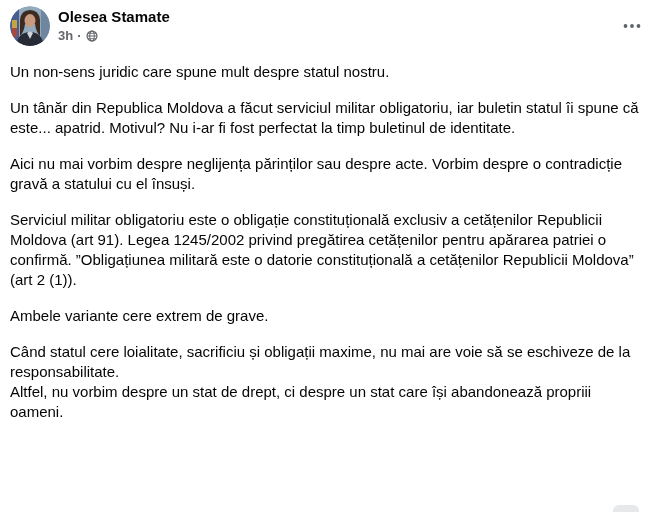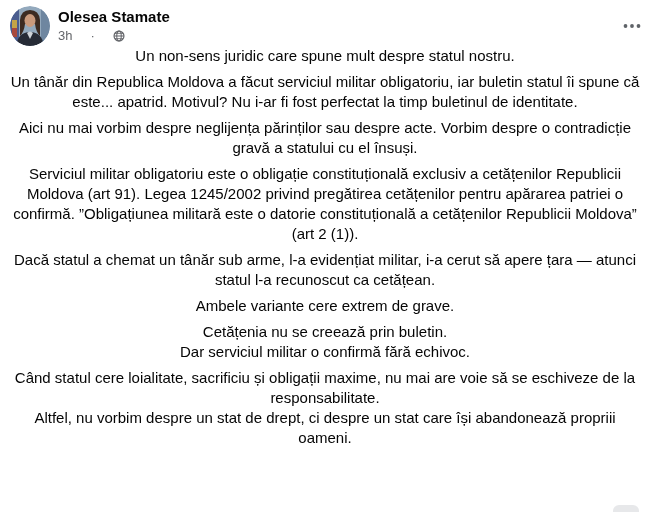--- a/index.html
+++ b/index.html
@@ -45,25 +45,26 @@
   .author-name {
     font-size: 15px;
     font-weight: 700;
     color: #050505;
     line-height: 19px;
     cursor: pointer;
   }
   .meta-row {
     display: flex;
     align-items: center;
-    gap: 18px;
+    gap: 4px;
     margin-top: 2px;
     font-size: 13px;
     color: #65676b;
     line-height: 16px;
+    font-weight: bold;
   }
   .meta-row .dot-sep {
     font-size: 13px;
     color: #65676b;
   }
   .globe-icon svg { display: block; }
   .more-button {
     margin-left: auto;
     width: 32px;
     height: 32px;
@@ -78,24 +79,23 @@
   .post-text {
     position: absolute;
     top: 46px;
     left: 10px;
     width: 630px;
     font-size: 15px;
     color: #050505;
     line-height: 20px;
   }
   .para {
-    margin: 0 0 6px 0;
+    margin: 16px 0 6px 0;
     white-space: pre-line;
     font-weight: 400;
-    text-align: center;
   }
   
   .corner-float {
     position: absolute;
     right: 9px;
     bottom: -5px;
     width: 26px;
     height: 12px;
     background: #e7e8ea;
     border-radius: 6px;
@@ -155,23 +155,20 @@
       </svg>
     </div>
 
   </div>
 
   <div class="post-text">
       <p class="para">Un non-sens juridic care spune mult despre statul nostru.</p>
       <p class="para">Un tânăr din Republica Moldova a făcut serviciul militar obligatoriu, iar buletin statul îi spune că este... apatrid. Motivul? Nu i-ar fi fost perfectat la timp buletinul de identitate.</p>
       <p class="para">Aici nu mai vorbim despre neglijența părinților sau despre acte. Vorbim despre o contradicție gravă a statului cu el însuși.</p>
       <p class="para">Serviciul militar obligatoriu este o obligație constituțională exclusiv a cetățenilor Republicii Moldova (art 91). Legea 1245/2002 privind pregătirea cetățenilor pentru apărarea patriei o confirmă. ”Obligațiunea militară este o datorie constituțională a cetățenilor Republicii Moldova” (art 2 (1)).</p>
-      <p class="para">Dacă statul a chemat un tânăr sub arme, l-a evidențiat militar, i-a cerut să apere țara — atunci statul l-a recunoscut ca cetățean.</p>
       <p class="para">Ambele variante cere extrem de grave.</p>
-      <p class="para">Cetățenia nu se creează prin buletin.
-Dar serviciul militar o confirmă fără echivoc.</p>
       <p class="para">Când statul cere loialitate, sacrificiu și obligații maxime, nu mai are voie să se eschiveze de la responsabilitate.
 Altfel, nu vorbim despre un stat de drept, ci despre un stat care își abandonează propriii oameni.</p>
     </div>
 
   <div class="corner-float"></div>
 
 </div>
 
 </body></html>

